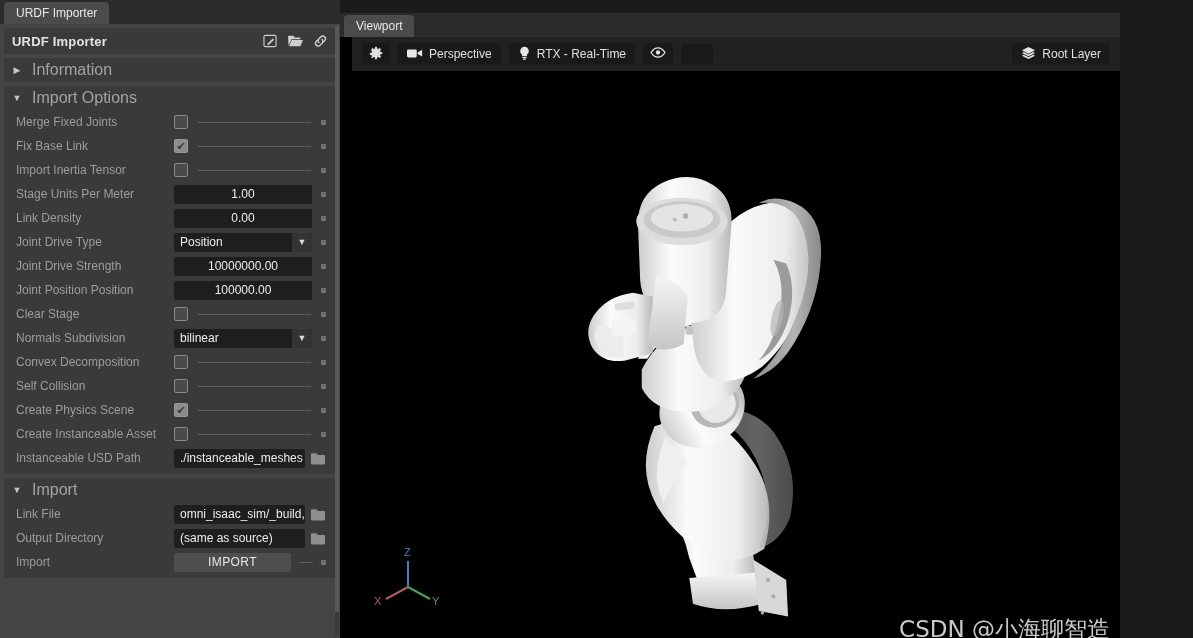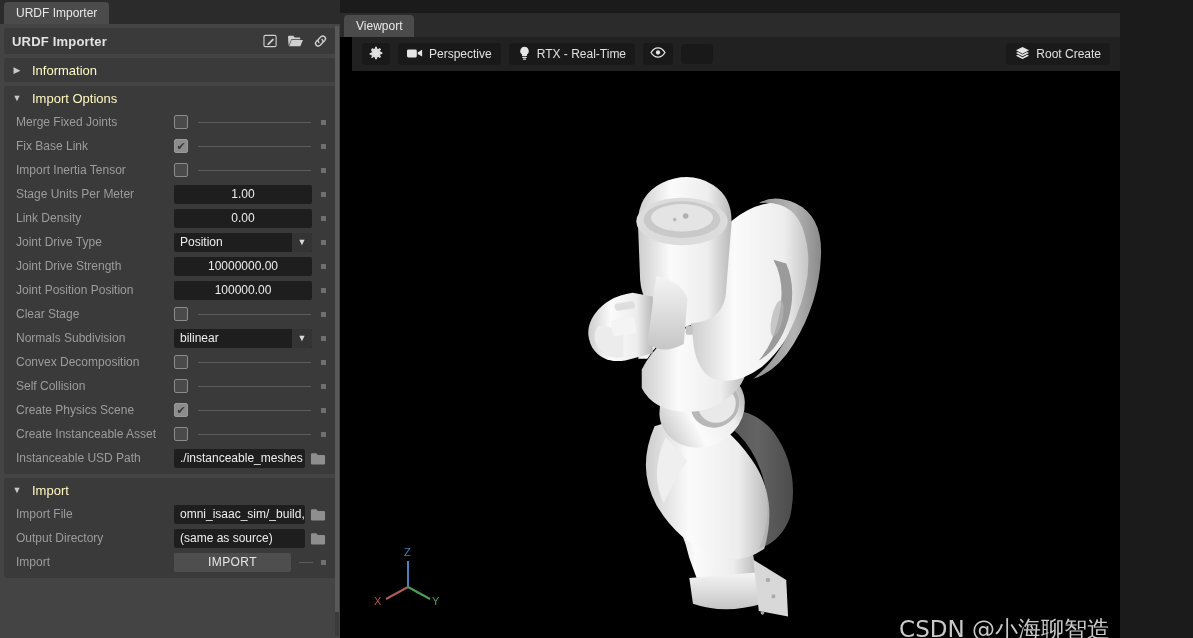--- a/index.html
+++ b/index.html
@@ -46,21 +46,21 @@
   .panel-title .ttl { font-size: 13px; color: #e2e2e2; font-weight: bold; letter-spacing: .2px; }
   .panel-title .icons { margin-left: auto; display: flex; gap: 9px; align-items: center; }
   .panel-title svg { display: block; }
 
   .section-head {
     height: 24px; background: #3a3a3a; border-radius: 3px;
     display: flex; align-items: center; gap: 10px;
     padding: 0 8px; flex: none;
   }
   .section-head .caret { font-size: 9px; color: #c8c8c8; width: 10px; text-align: center; }
-  .section-head .sh-label { font-size: 13px; color: #fef9c3; }
+  .section-head .sh-label { font-size: 16px; color: #a3a3a3; }
 
   .section-box {
     background: #3a3a3a; border-radius: 3px;
     padding: 0 0 4px 0; flex: none;
   }
   .section-box > .section-head { background: transparent; }
 
   .row {
     height: 24px; display: flex; align-items: center;
     padding: 0 10px 0 12px;
@@ -317,21 +317,21 @@
           </div>
       </div>
 
       <div class="section-box">
         <div class="section-head">
           <span class="caret">▼</span>
           <span class="sh-label">Import</span>
         </div>
         <div id="import-rows">
             <div class="row">
-              <div class="lbl">Import File</div>
+              <div class="lbl">Link File</div>
               <div class="ctl">
                 <div class="field left">omni_isaac_sim/_build,</div>
                 <span class="folder-btn"><svg width="16" height="15" viewBox="0 0 17 15">
                     <path d="M1 3.2a1.3 1.3 0 0 1 1.3-1.3h4.4l1.6 1.8h6.4a1.3 1.3 0 0 1 1.3 1.3v7.6a1.3 1.3 0 0 1-1.3 1.3H2.3A1.3 1.3 0 0 1 1 12.6z" fill="#8e8e8e"></path>
                   </svg></span>
               </div>
             </div>
             <div class="row">
               <div class="lbl">Output Directory</div>
               <div class="ctl">
@@ -471,21 +471,21 @@
         <div class="tb-spacer"></div>
 
         <div class="tb-btn right">
           <span>
             <svg width="15" height="14" viewBox="0 0 16 15">
                 <path d="M8 1 L15 4.6 L8 8.2 L1 4.6 Z" fill="#e6e6e6"></path>
                 <path d="M1 7.4 L8 11 L15 7.4 L13 6.4 L8 9 L3 6.4 Z" fill="#e6e6e6"></path>
                 <path d="M1 10.4 L8 14 L15 10.4 L13 9.4 L8 12 L3 9.4 Z" fill="#e6e6e6"></path>
               </svg>
           </span>
-          <span>Root Create</span>
+          <span>Root Layer</span>
         </div>
       </div>
 
       <svg class="axis-gizmo" viewBox="0 0 74 66">
         <line x1="38" y1="44" x2="38" y2="18" stroke="#4a7fc1" stroke-width="2"></line>
         <line x1="38" y1="44" x2="16" y2="56" stroke="#b05a5a" stroke-width="2"></line>
         <line x1="38" y1="44" x2="60" y2="56" stroke="#4f9e57" stroke-width="2"></line>
         <text x="34" y="13" fill="#4a7fc1">Z</text>
         <text x="4" y="62" fill="#b05a5a">X</text>
         <text x="62" y="62" fill="#4f9e57">Y</text>

